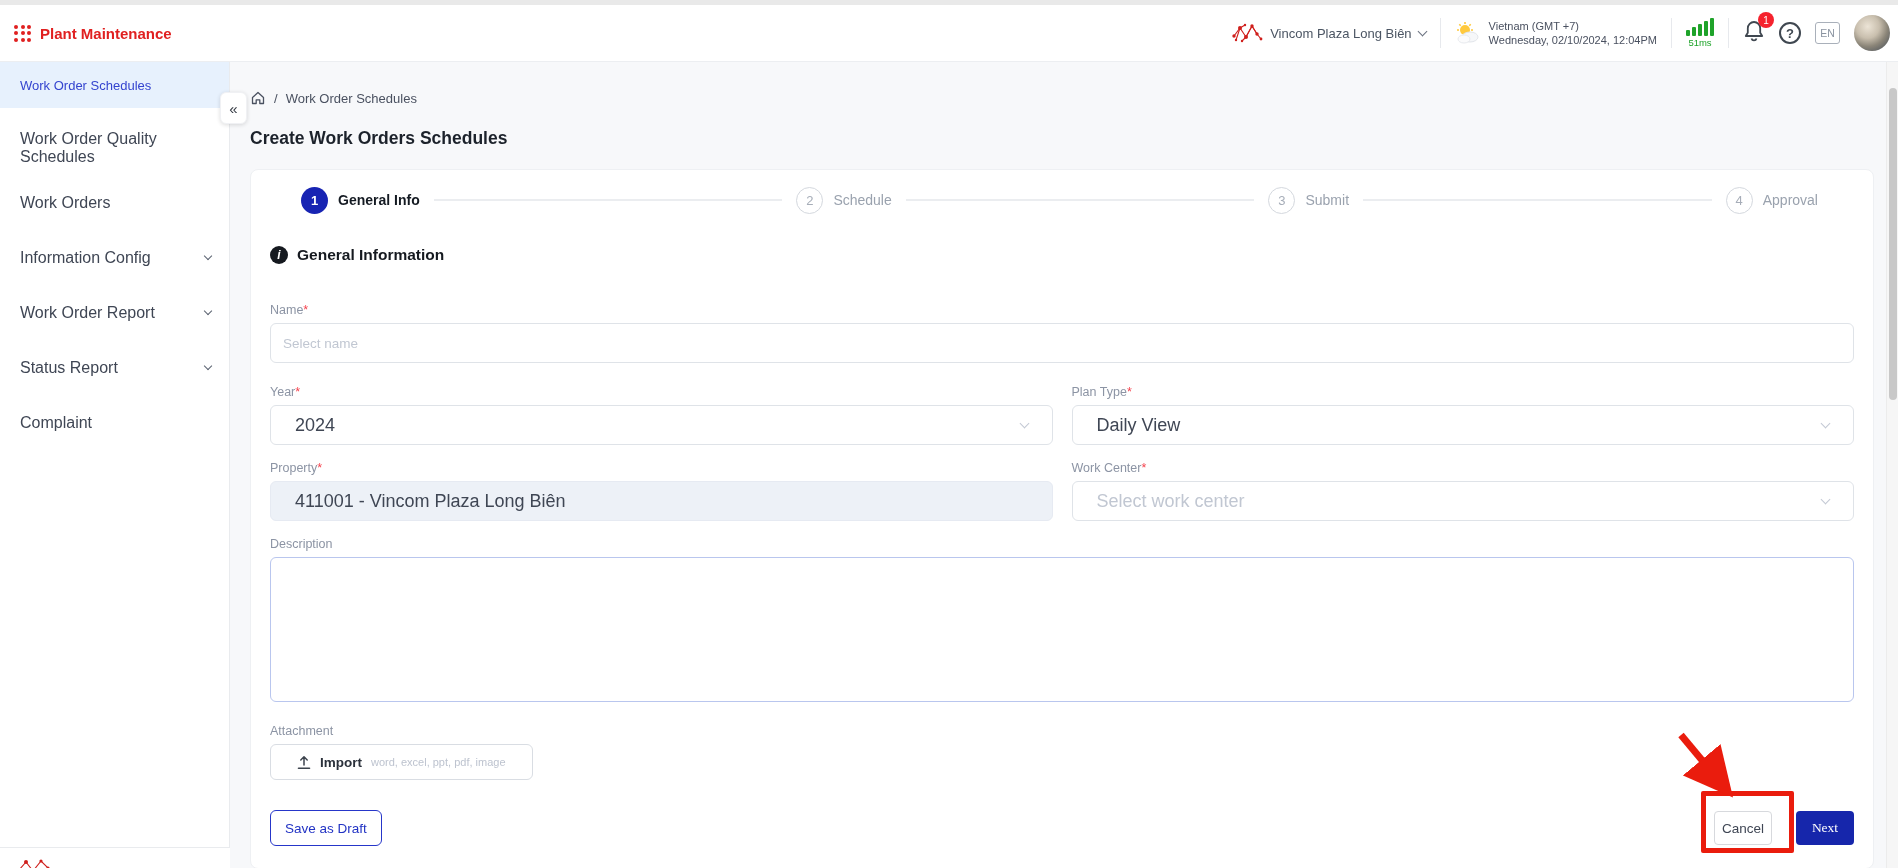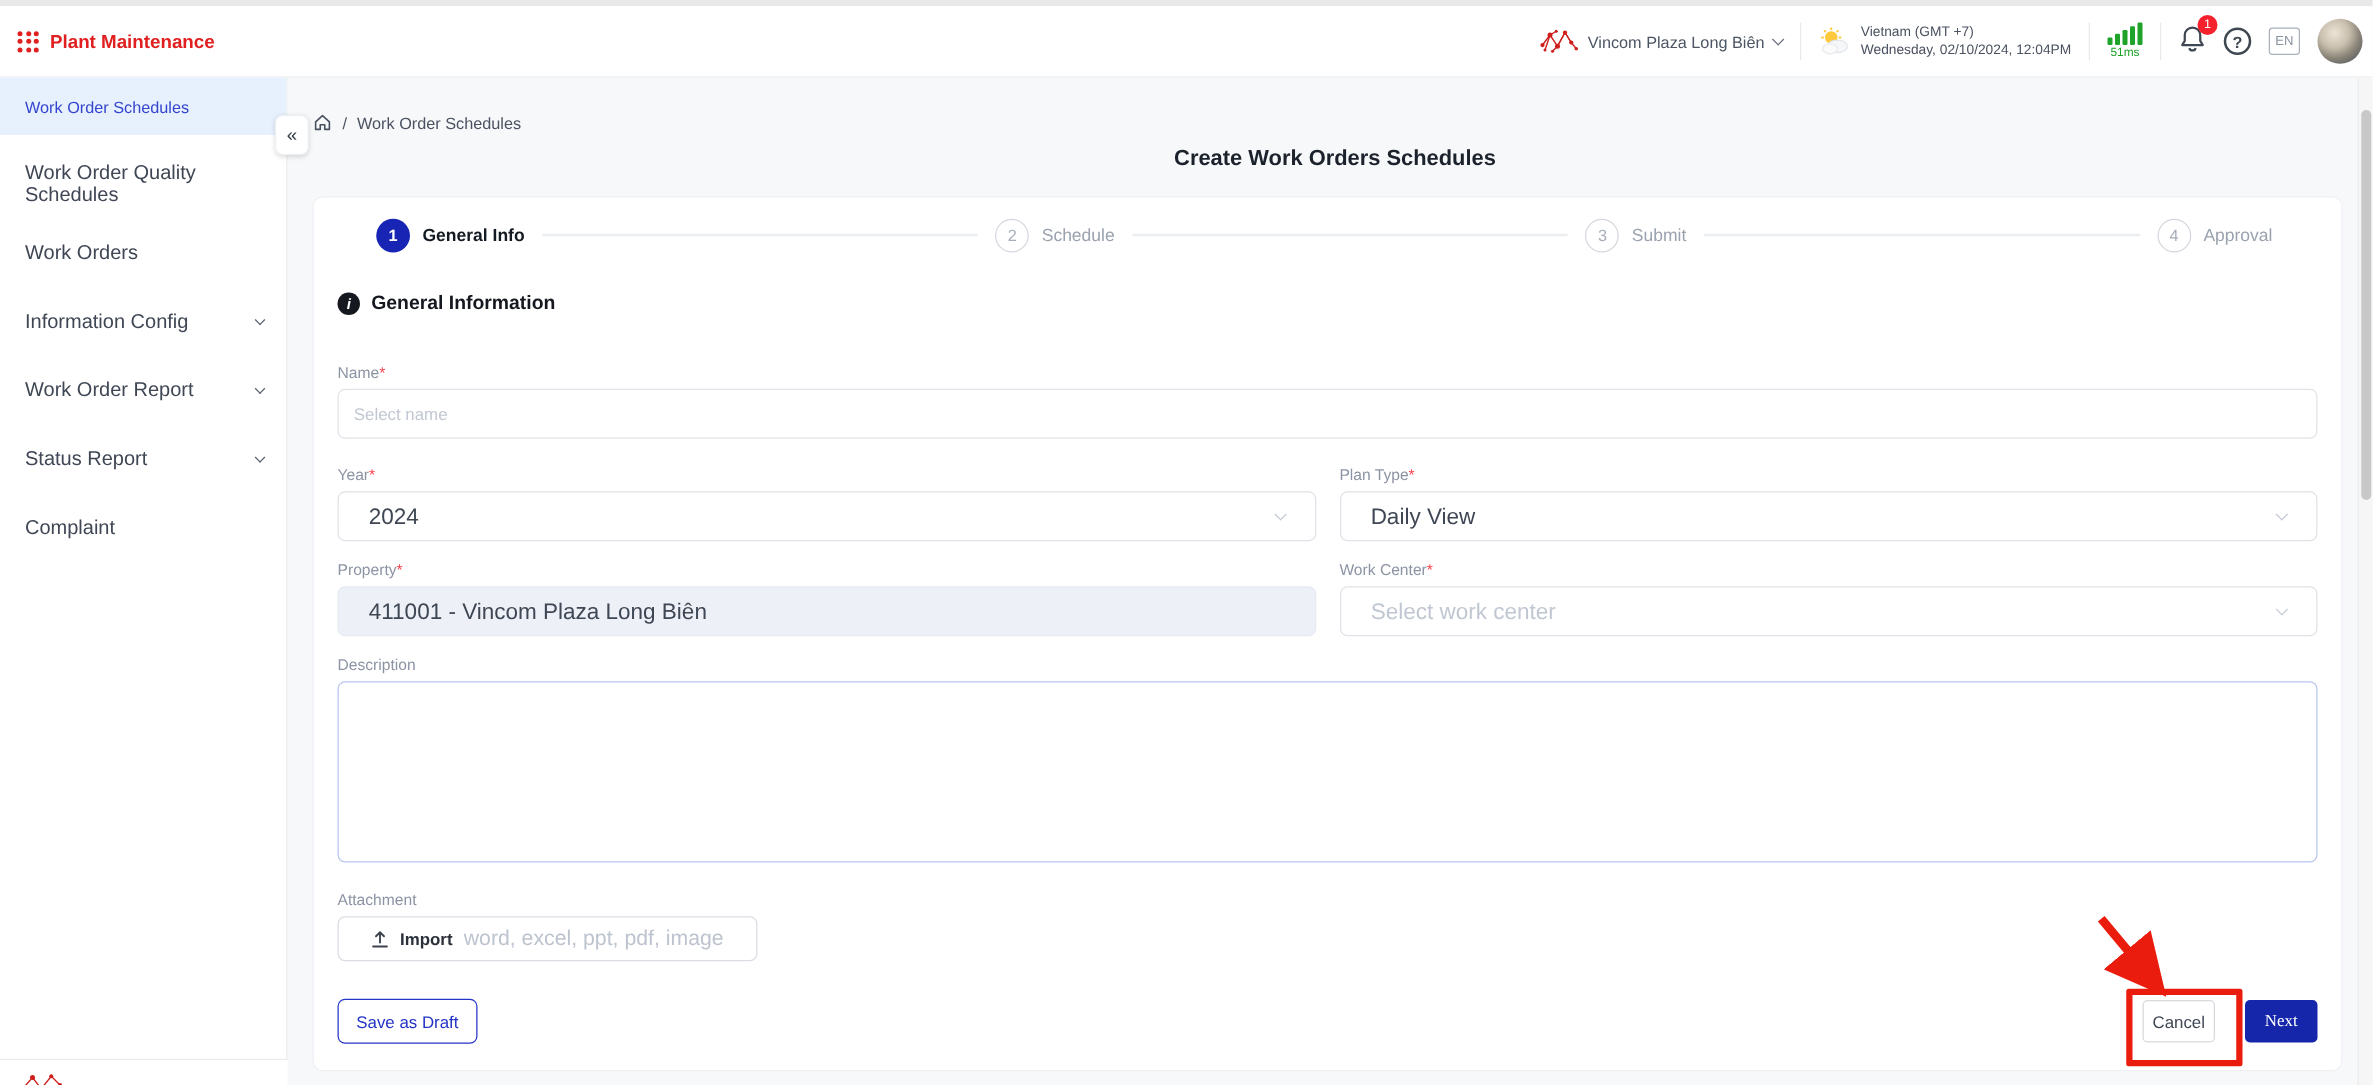--- a/index.html
+++ b/index.html
@@ -46,21 +46,21 @@
   .sb-item .chev { border-color:#5a6270; width:6px; height:6px; }
   .sidebar-below { position:absolute; left:0; top:848px; width:230px; height:20px; background:#fff; overflow:hidden; }
   .collapse-btn { position:absolute; left:220px; top:92px; width:27px; height:32px; background:#fff;
                   border:1px solid #f0f1f4; border-radius:6px; box-shadow:0 1px 4px rgba(0,0,0,.14);
                   font-size:15px; color:#343a43; cursor:pointer; z-index:4;
                   display:flex; align-items:center; justify-content:center; }
 
   
   main { position:absolute; left:230px; top:62px; width:1656px; height:806px; padding-left:20px; }
   .breadcrumb { margin-top:28px; display:flex; align-items:center; gap:8px; font-size:13px; color:#4a5160; }
-  .page-title { margin-top:10px; font-size:17.5px; font-weight:bold; color:#1c222b;text-align:center; }
+  .page-title { margin-top:22px; font-size:17.5px; font-weight:bold; color:#1c222b; }
   .card { margin-top:20px; margin-right:12px; width:1624px; height:700px; background:#fff;
           border:1px solid #eef0f3; border-radius:8px; padding:0 19px; }
 
   
   .stepper { margin-top:15px; height:30px; display:flex; align-items:center; padding:0 36px 0 31px; }
   .step { display:flex; align-items:center; gap:10px; cursor:pointer; }
   .step-circ { width:27px; height:27px; border-radius:50%; display:flex; align-items:center;
                justify-content:center; font-size:13px; }
   .step.active .step-circ { background:#1824b3; color:#fff; font-weight:bold; }
   .step.idle .step-circ { border:1px solid #d4d8de; color:#a6adb8; background:#fff; }
@@ -86,21 +86,21 @@
   .sel { height:40px; border:1px solid #dfe3e8; border-radius:6px; padding:0 24px; background:#fff;
          display:flex; align-items:center; justify-content:space-between; font-size:18px; color:#3f4654; cursor:pointer; }
   .sel .chev { border-color:#c3c9d4; }
   .sel.placeholder { color:#c1c7d2; }
   .sel.disabled { background:#edf1f7; border-color:#e6eaf2; cursor:default; }
   .desc-area { width:100%; height:145px; border:1px solid #b9c6ee; border-radius:6px; resize:none;
                padding:10px 12px; font-size:13.5px; color:#3f4654; outline:none; font-family:"Liberation Sans",sans-serif; }
   .import-btn { display:inline-flex; align-items:center; gap:9px; height:36px; padding:0 26px;
                 border:1px solid #d9dde3; border-radius:6px; background:#fff; cursor:pointer; }
   .import-btn b { font-size:13.5px; color:#2b313b; font-weight:bold; }
-  .import-hint { font-size:17px; color:#bdc3cf; }
+  .import-hint { font-size:11px; color:#bdc3cf; }
 
   
   .btn-row { margin-top:30px; display:flex; align-items:center; justify-content:space-between; height:36px; }
   .btn-draft { height:36px; padding:0 14px; background:#fff; border:1px solid #2636c9; border-radius:6px;
                color:#2233c4; font-size:13.5px; cursor:pointer; font-family:"Liberation Sans",sans-serif; }
   .btn-group { display:flex; align-items:center; gap:24px; }
   .btn-cancel { width:58px; height:34px; background:#fff; border:1px solid #d7d9dd; border-radius:4px;
                 color:#3f4654; font-size:13.5px; cursor:pointer; font-family:"Liberation Sans",sans-serif; }
   .btn-next { width:58px; height:34px; background:#1626ab; border:none; border-radius:4px;
               color:#fff; font-size:13.5px; cursor:pointer; font-family:Liberation Serif, serif; }

